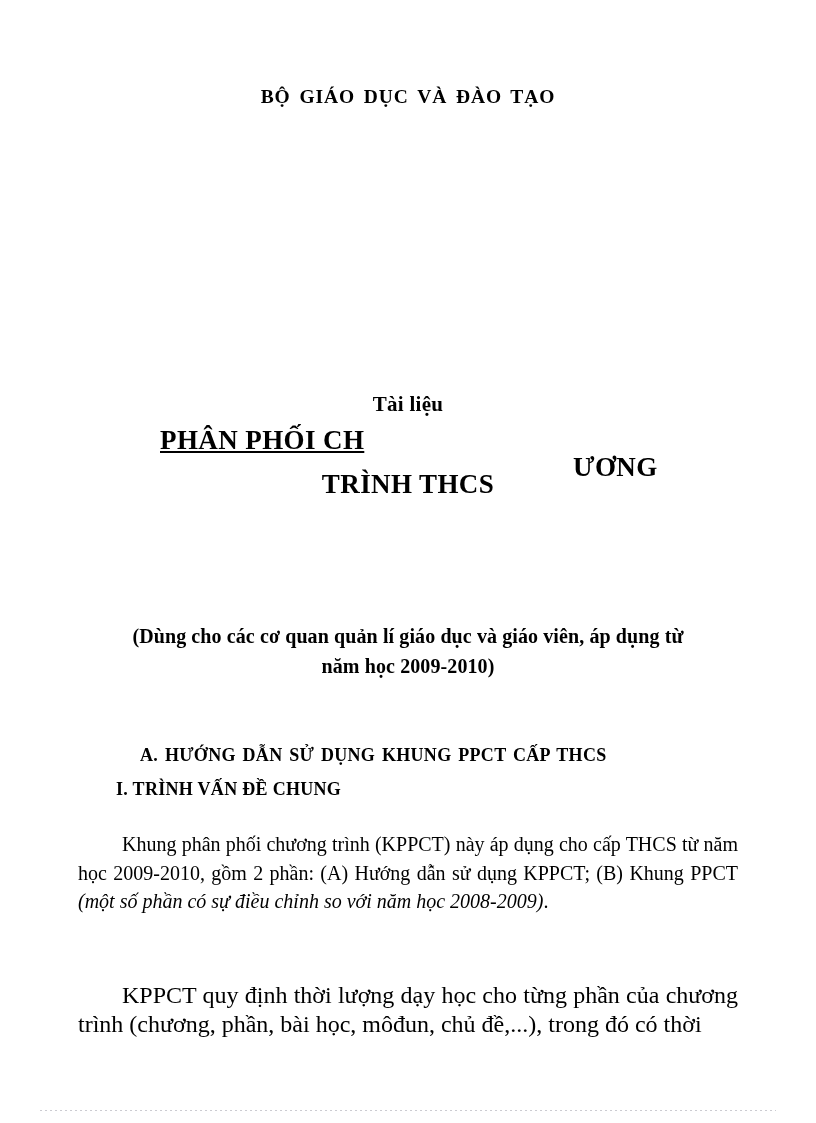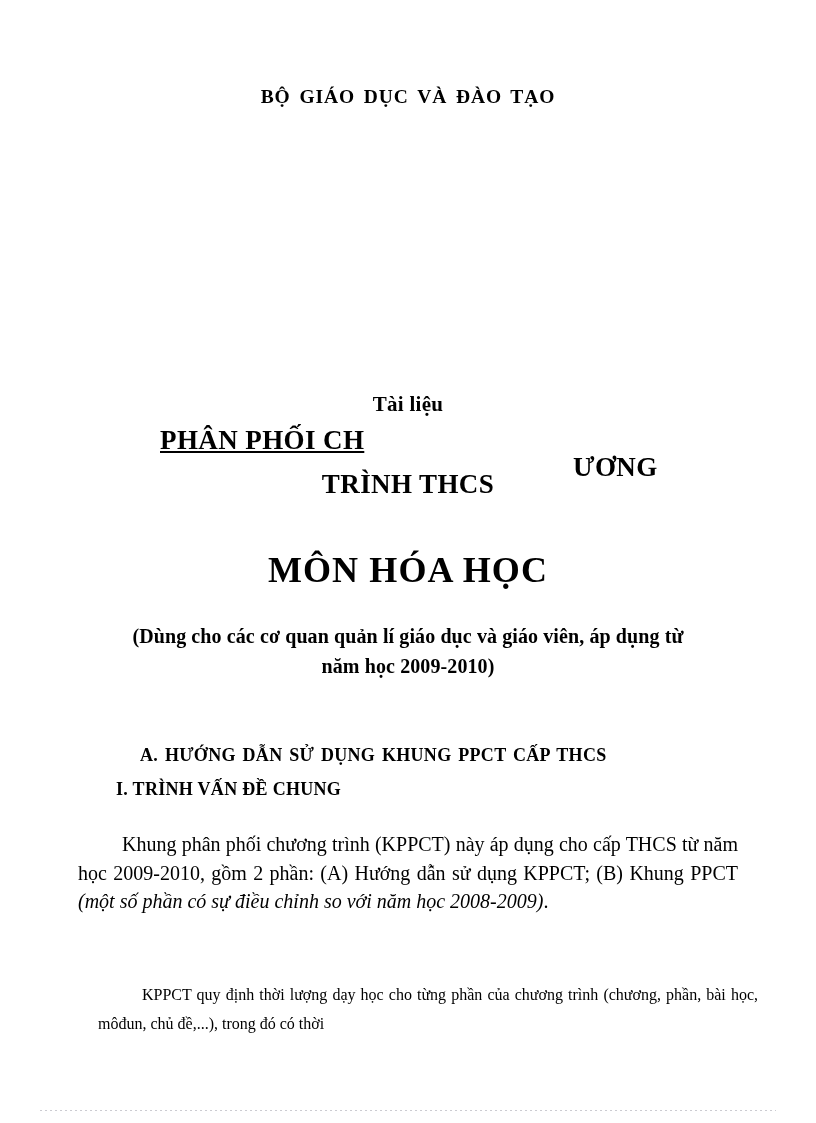--- a/index.html
+++ b/index.html
@@ -161,23 +161,22 @@
     letter-spacing: 0.2px;
     word-spacing: 2px;
     white-space: nowrap;
   }
 
   .p-final {
     position: absolute;
     top: 981px;
     left: 78px;
     width: 660px;
-    font-size: 16px;
+    font-size: 24px;
     line-height: 28.5px;
-    margin-left: 20px;
   }
 
   
   .scan-rule {
     position: absolute;
     left: 40px;
     bottom: 12px;
     width: 736px;
     height: 1px;
     background-image: linear-gradient(to right, #b9b9c2 0 2px, transparent 2px 5px);
@@ -197,21 +196,20 @@
     <div class="doc-kind">Tài liệu</div>
 
     <div class="ppct-line">
       <span class="ppct-left">PHÂN PHỐI CH</span>
       <span class="ppct-right">ƯƠNG</span>
     </div>
 
     <div class="ppct-second">TRÌNH THCS</div>
   </div>
 
-  <div class="subject-title">MÔN HÓA HỌC</div>
 
   <div class="audience-note">(Dùng cho các cơ quan quản lí giáo dục và giáo viên, áp dụng từ năm học 2009-2010)</div>
 
   <div class="section-a">A. HƯỚNG DẪN SỬ DỤNG KHUNG PPCT CẤP THCS</div>
 
   <div class="section-i">I. TRÌNH VẤN ĐỀ CHUNG</div>
 
   <div class="body-block p1">
     <p class="para last-justify">
       <span>Khung phân phối chương trình (KPPCT) này áp dụng cho cấp THCS từ năm học 2009-2010, gồm 2 phần: (A) Hướng dẫn sử dụng KPPCT; (B) Khung PPCT </span><em>(một số phần có sự điều chỉnh so với năm học 2008-2009)</em><span>.</span>

